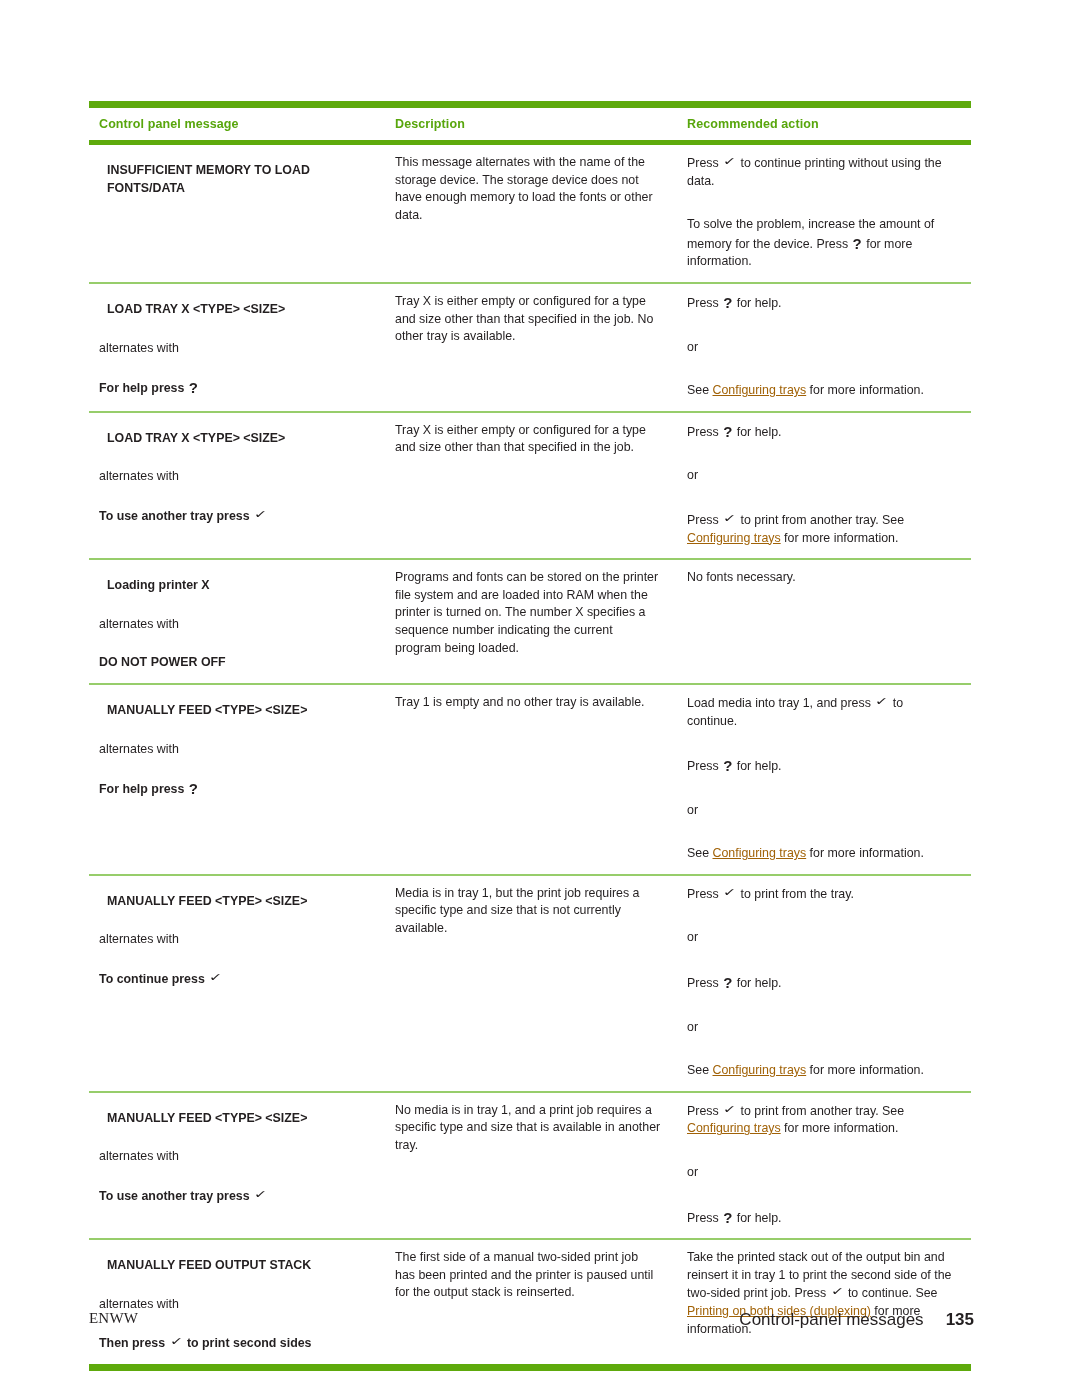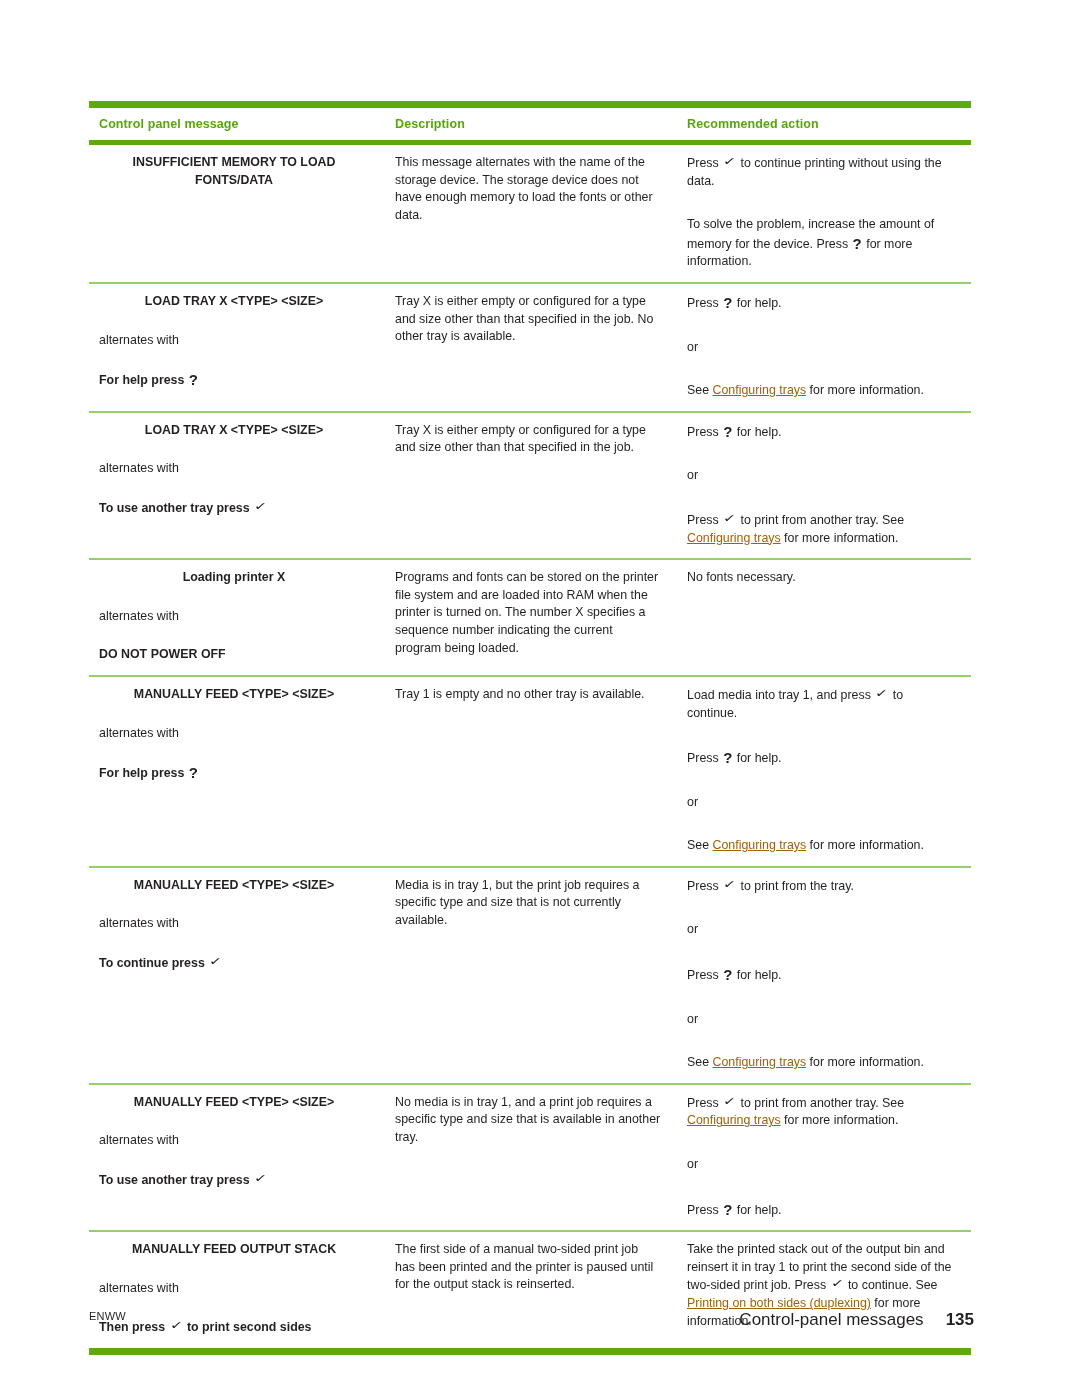--- a/index.html
+++ b/index.html
@@ -58,22 +58,21 @@
     border-top: 2px solid #97cd6b;
   }
 
   .doc-table tr.first-row td {
     border-top: none;
   }
 
   
   .msg-main {
     font-weight: bold;
-    margin: 0;
-    text-align: center;
+    margin: 8px;
   }
   .msg-alt {
     margin: 21px 0 0 0;
     font-weight: normal;
   }
   .msg-second {
     margin: 21px 0 0 0;
     font-weight: bold;
   }
 
@@ -115,22 +114,23 @@
     left: 89px;
     top: 1310px;
     width: 885px;
     font-size: 15px;
     color: #231f20;
   }
   .footer-left {
     position: absolute;
     left: 0;
     top: 0;
-    font-size: 11px;
+    font-size: 15px;
     letter-spacing: 0.2px;
+    font-family: Liberation Serif, serif;
   }
   .footer-right {
     position: absolute;
     right: 0;
     top: 0;
     white-space: nowrap;
     font-size: 17px;
   }
   .footer-pageno {
     font-weight: bold;

